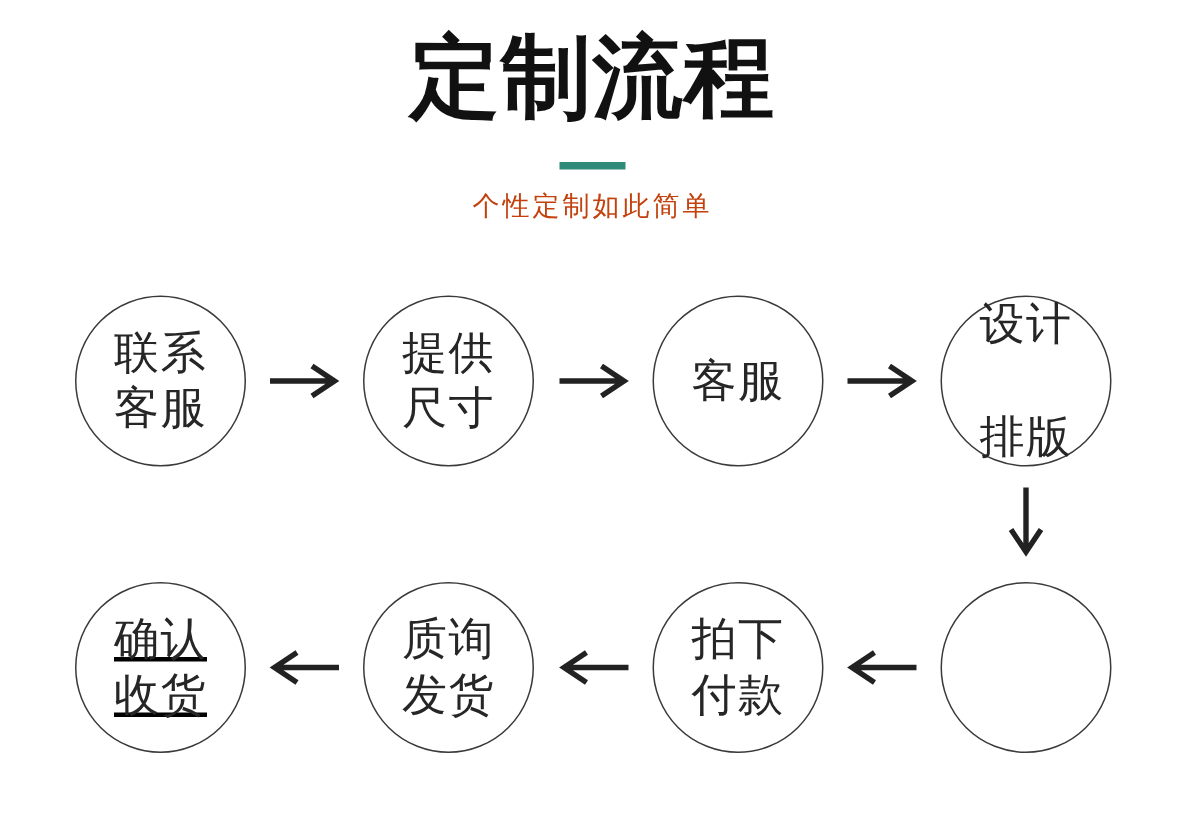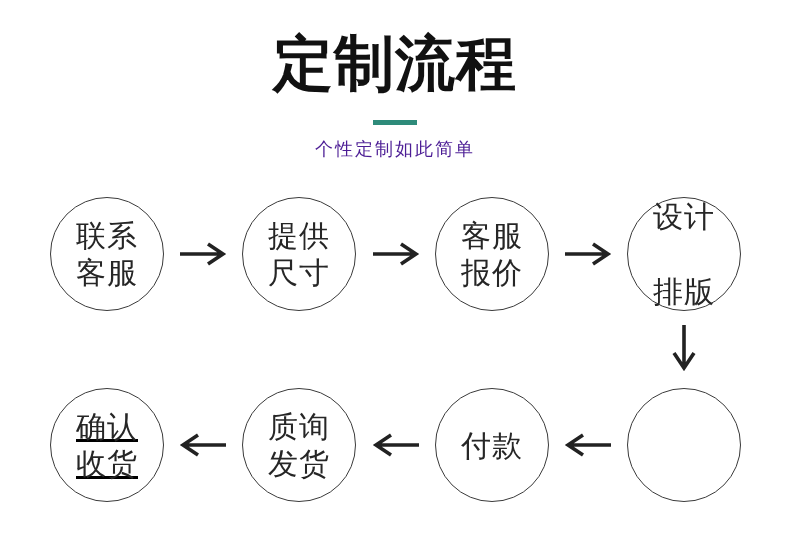--- a/index.html
+++ b/index.html
@@ -12,39 +12,39 @@
     position: relative;
     width: 790px;
     height: 549px;
     background: #ffffff;
     overflow: hidden;
   }
   
   .header { text-align: center; }
   .page-title {
     margin: 0;
-    padding-top: 28px;
+    padding-top: 16px;
     font-size: 60px;
     line-height: 72px;
     font-weight: 900;
     letter-spacing: 1px;
     color: #111111;
   }
   .divider {
     width: 44px;
     height: 5px;
     margin: 20px auto 0 auto;
     background: #2e8b7a;
   }
   .page-subtitle {
     margin: 14px 0 0 0;
     font-size: 18px;
     line-height: 21px;
     letter-spacing: 2px;
-    color: #4c1d95;
+    color: #c2410c;
     font-weight: 400;
   }
   
   .flow {
     position: absolute;
     left: 0; top: 0;
     width: 790px;
     height: 549px;
     padding-left: 35px;
   }
@@ -108,30 +108,30 @@
     <div class="node n1">
       <span>联系</span>
       <span>客服</span>
     </div>
     <div class="node n2">
       <span>提供</span>
       <span>尺寸</span>
     </div>
     <div class="node n3">
       <span>客服</span>
-      <span>报价</span>
     </div>
     <div class="node n4">
       <span>设计</span>
       <span>排版</span>
     </div>
 
     <div class="node n5">
     </div>
     <div class="node n6">
+      <span>拍下</span>
       <span>付款</span>
     </div>
     <div class="node n7">
       <span>质询</span>
       <span>发货</span>
     </div>
     <div class="node n8">
       <span>确认</span>
       <span>收货</span>
     </div>

